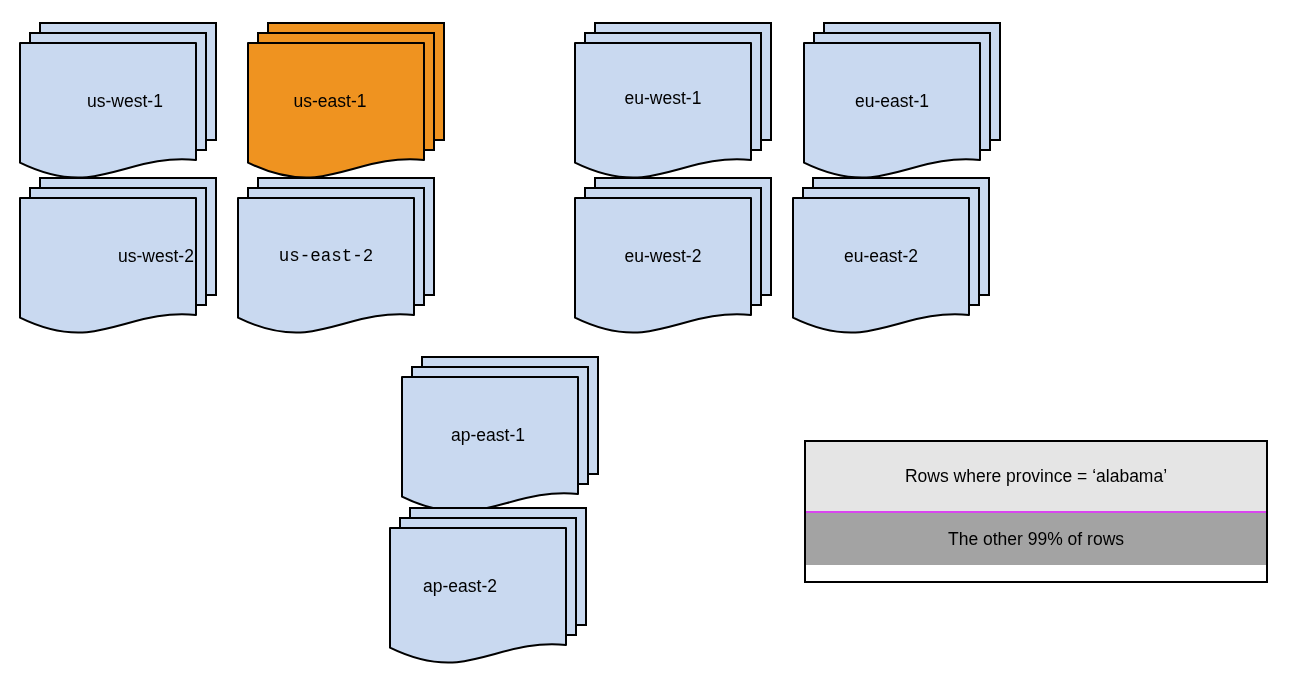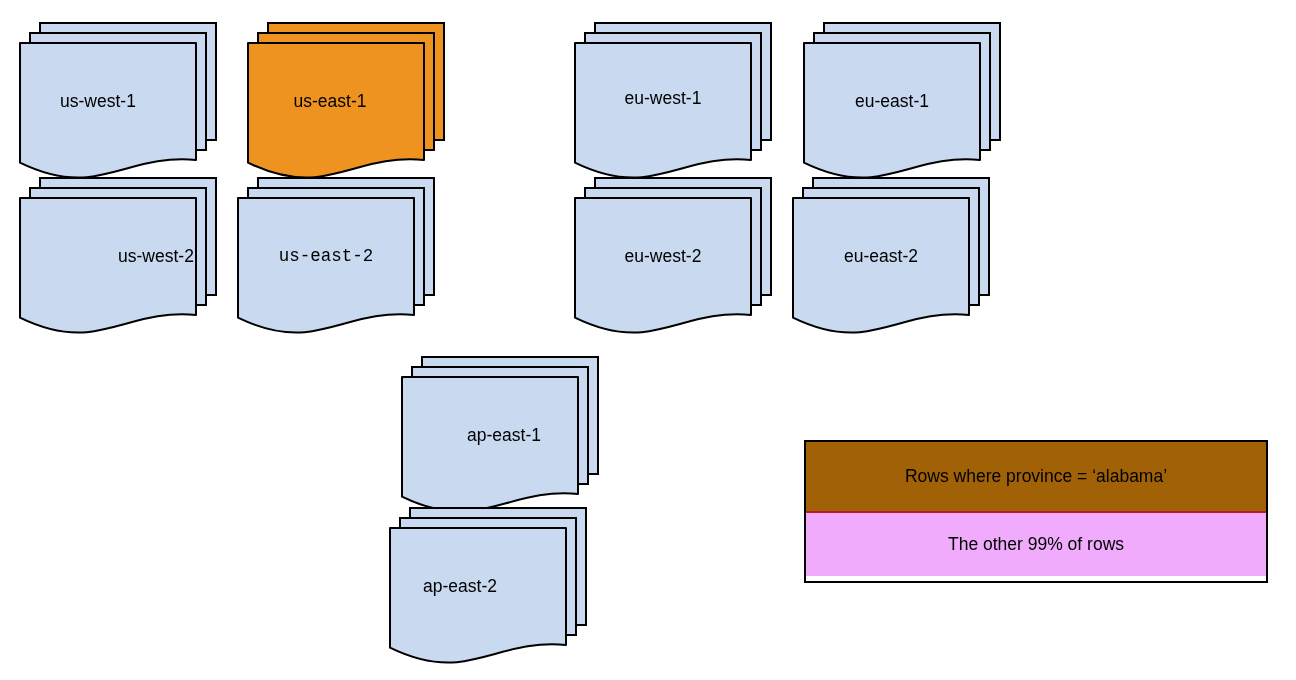--- a/index.html
+++ b/index.html
@@ -51,40 +51,40 @@
     width: 100%;
     display: flex;
     align-items: center;
     justify-content: center;
     font-size: 17.5px;
     color: #000000;
     white-space: nowrap;
   }
   .legend-row-blue {
     height: 71px;
-    background: #a16207;
-    border-bottom: 2px solid #b91c1c;
+    background: #e5e5e5;
+    border-bottom: 2px solid #d946ef;
   }
   .legend-row-orange {
-    height: 63px;
-    background: #f0abfc;
+    height: 52px;
+    background: #a3a3a3;
   }
 </style>
 </head>
 <body>
 
 <div id="canvas">
     <div class="doc-stack" style="left: 18px; top: 21px;">
       <svg width="200" height="159" viewBox="0 0 200 159">
         <path d="M 22 2 L 198 2 L 198 119 L 22 119 Z" fill="#c9d9f0" stroke="#000000" stroke-width="2"></path>
         <path d="M 12 12 L 188 12 L 188 129 L 12 129 Z" fill="#c9d9f0" stroke="#000000" stroke-width="2"></path>
         <path d="M 2 22 L 178 22 L 178 139 C 132.24 134.6 104.08 152.64 68.88 156.16 C 44.239999999999995 158.36 21.36 151.1 2 141.64 Z" fill="#c9d9f0" stroke="#000000" stroke-width="2" stroke-linejoin="round"></path>
       </svg>
     </div>
-    <div class="stack-label" style="left: 20px; top: 92.5px; width: 156px;">us-west-1</div>
+    <div class="stack-label" style="left: 20px; top: 92.5px; width: 156px; padding-left: 27px;">us-west-1</div>
     <div class="doc-stack" style="left: 246px; top: 21px;">
       <svg width="200" height="159" viewBox="0 0 200 159">
         <path d="M 22 2 L 198 2 L 198 119 L 22 119 Z" fill="#ef9320" stroke="#000000" stroke-width="2"></path>
         <path d="M 12 12 L 188 12 L 188 129 L 12 129 Z" fill="#ef9320" stroke="#000000" stroke-width="2"></path>
         <path d="M 2 22 L 178 22 L 178 139 C 132.24 134.6 104.08 152.64 68.88 156.16 C 44.239999999999995 158.36 21.36 151.1 2 141.64 Z" fill="#ef9320" stroke="#000000" stroke-width="2" stroke-linejoin="round"></path>
       </svg>
     </div>
     <div class="stack-label" style="left: 248px; top: 92.5px; width: 164px;">us-east-1</div>
     <div class="doc-stack" style="left: 573px; top: 21px;">
       <svg width="200" height="159" viewBox="0 0 200 159">
@@ -134,21 +134,21 @@
       </svg>
     </div>
     <div class="stack-label" style="left: 793px; top: 247.5px; width: 176px;">eu-east-2</div>
     <div class="doc-stack" style="left: 400px; top: 355px;">
       <svg width="200" height="159" viewBox="0 0 200 159">
         <path d="M 22 2 L 198 2 L 198 119 L 22 119 Z" fill="#c9d9f0" stroke="#000000" stroke-width="2"></path>
         <path d="M 12 12 L 188 12 L 188 129 L 12 129 Z" fill="#c9d9f0" stroke="#000000" stroke-width="2"></path>
         <path d="M 2 22 L 178 22 L 178 139 C 132.24 134.6 104.08 152.64 68.88 156.16 C 44.239999999999995 158.36 21.36 151.1 2 141.64 Z" fill="#c9d9f0" stroke="#000000" stroke-width="2" stroke-linejoin="round"></path>
       </svg>
     </div>
-    <div class="stack-label" style="left: 402px; top: 426.5px; width: 172px; padding-left: 16px;">ap-east-1</div>
+    <div class="stack-label" style="left: 402px; top: 426.5px; width: 172px;">ap-east-1</div>
     <div class="doc-stack" style="left: 388px; top: 506px;">
       <svg width="200" height="159" viewBox="0 0 200 159">
         <path d="M 22 2 L 198 2 L 198 119 L 22 119 Z" fill="#c9d9f0" stroke="#000000" stroke-width="2"></path>
         <path d="M 12 12 L 188 12 L 188 129 L 12 129 Z" fill="#c9d9f0" stroke="#000000" stroke-width="2"></path>
         <path d="M 2 22 L 178 22 L 178 139 C 132.24 134.6 104.08 152.64 68.88 156.16 C 44.239999999999995 158.36 21.36 151.1 2 141.64 Z" fill="#c9d9f0" stroke="#000000" stroke-width="2" stroke-linejoin="round"></path>
       </svg>
     </div>
     <div class="stack-label" style="left: 390px; top: 577.5px; width: 140px;">ap-east-2</div>
   </div>
 

